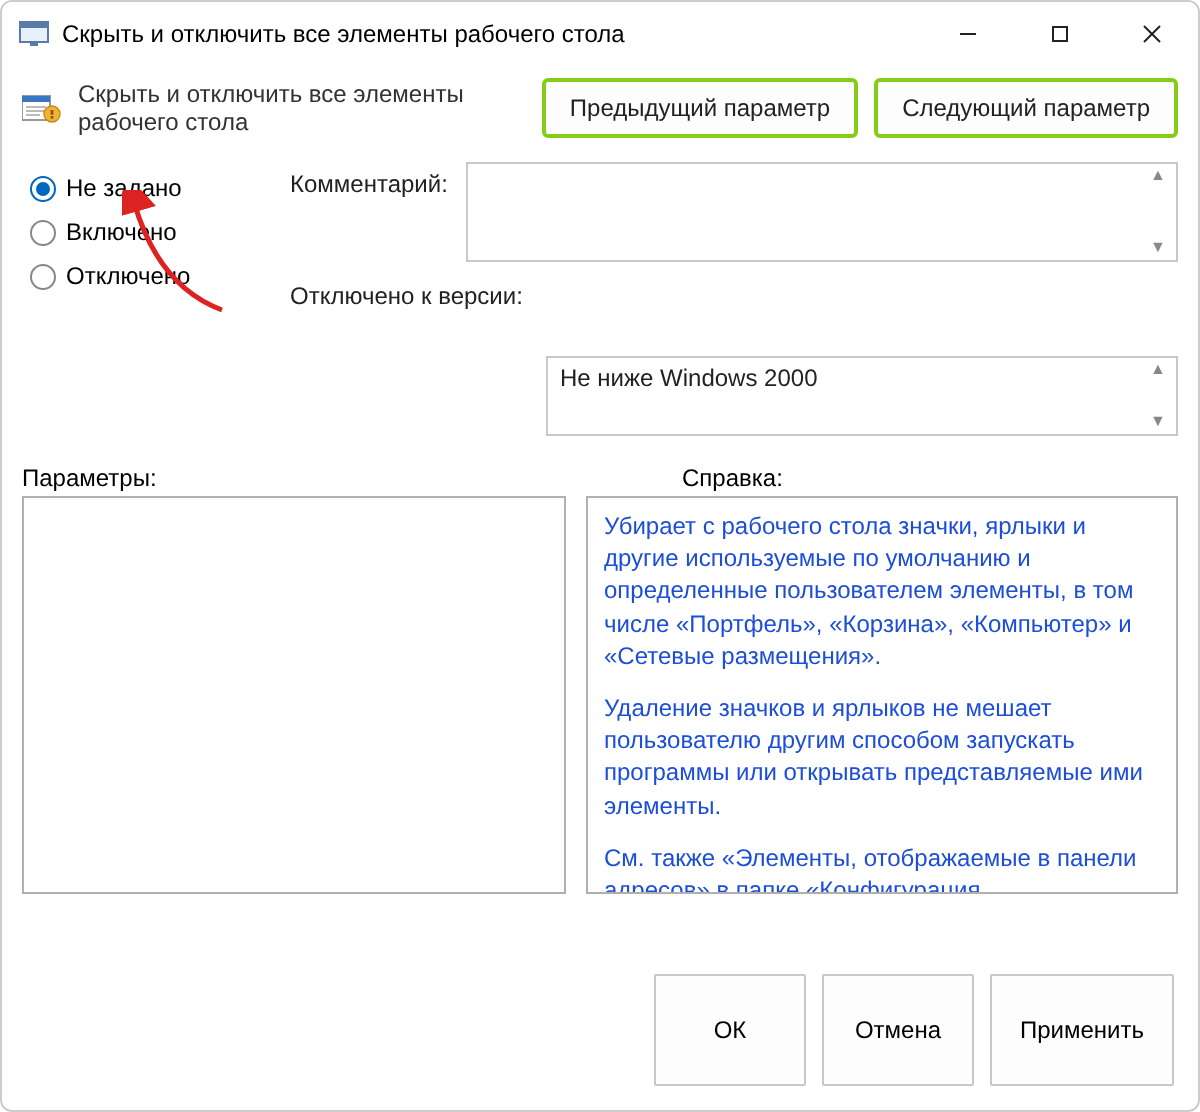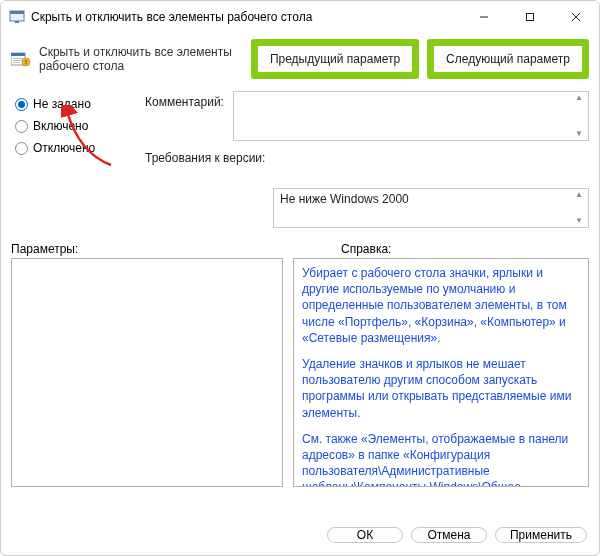--- a/index.html
+++ b/index.html
@@ -52,21 +52,21 @@
   .policy-icon {
     width: 20px; height: 16px;
     display: inline-block;
   }
   .policy-label {
     flex: 1;
     font-size: 12px;
     color: #333;
   }
   .nav-btn {
-    border: 7px solid #84cc16;
+    border: 2px solid #84cc16;
     background: #fdfdfd;
     padding: 6px 12px;
     font-size: 12px;
     border-radius: 3px;
     cursor: pointer;
     min-width: 130px;
     text-align: center;
     color: #222;
   }
 
@@ -196,23 +196,23 @@
   
   .footer {
     display: flex;
     justify-content: flex-end;
     gap: 8px;
     padding: 10px 12px 12px 12px;
   }
   .btn {
     border: 1px solid #c8c8c8;
     background: #fdfdfd;
-    padding: 0 14px;
-    font-size: 12px;
-    border-radius: 12px;
+    padding: 20px 14px;
+    font-size: 12px;
+    border-radius: 1px;
     cursor: pointer;
     min-width: 76px;
     text-align: center;
     margin-top: 30px;
   }
 </style>
 </head>
 <body>
 
 <div class="titlebar">
@@ -292,21 +292,21 @@
       <div class="field-label">Комментарий:</div>
       <div class="comment-box">
         <span></span>
         <div class="scroll-arrows">
           <span>▲</span>
           <span>▼</span>
         </div>
       </div>
     </div>
     <div class="field-row">
-      <div class="field-label" style="width:122px">Требования к версии:</div>
+      <div class="field-label" style="width:122px">Отключено к версии:</div>
       <div class="req-box">
         <span>Не ниже Windows 2000</span>
         <div class="scroll-arrows">
           <span>▲</span>
           <span>▼</span>
         </div>
       </div>
     </div>
   </div>
 </div>

